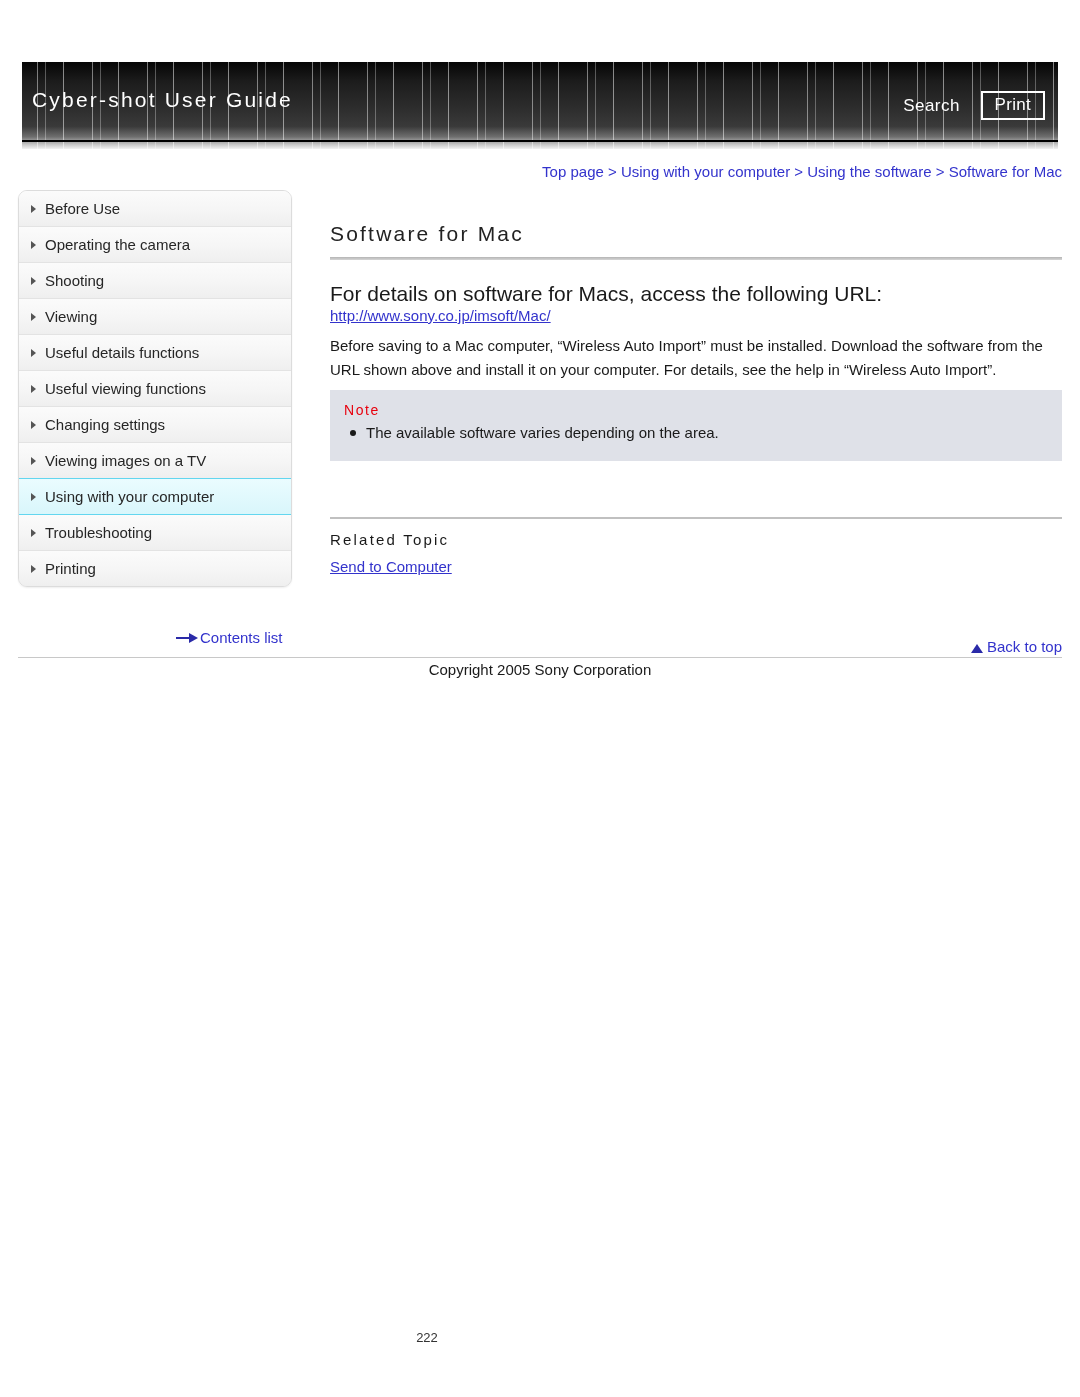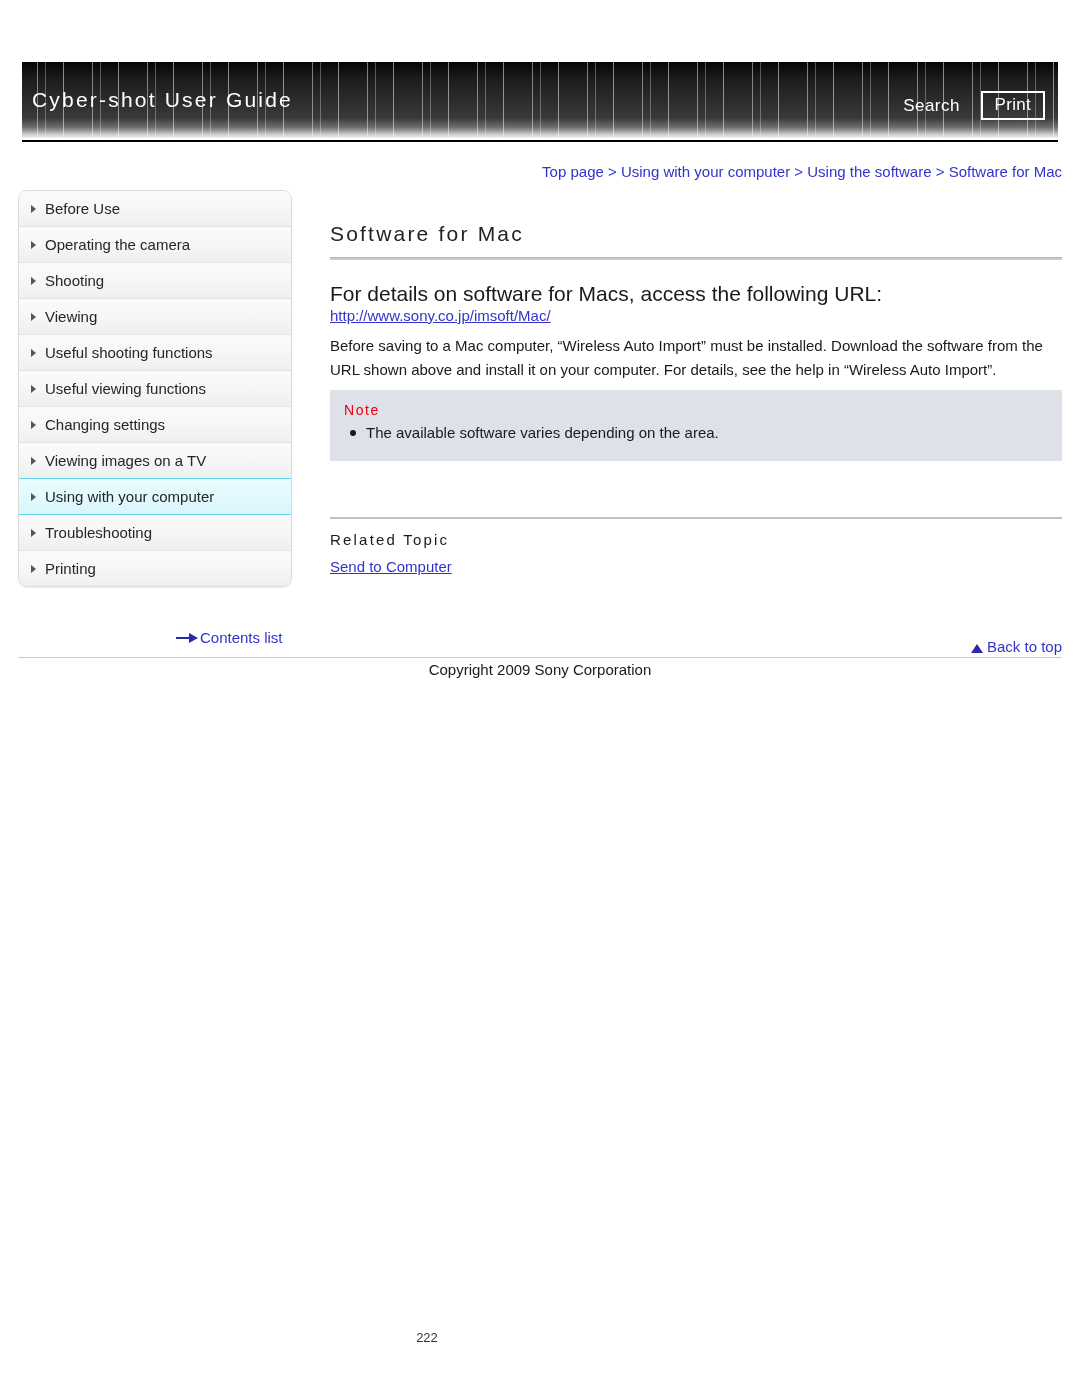--- a/index.html
+++ b/index.html
@@ -15,21 +15,21 @@
     color: #1a1a1a;
     overflow: hidden;
   }
 
   
   .banner {
     position: absolute;
     left: 22px;
     top: 62px;
     width: 1036px;
-    height: 76px;
+    height: 87px;
     background:
       repeating-linear-gradient(to right,
         rgba(255,255,255,0.00) 0px,
         rgba(255,255,255,0.00) 15px,
         rgba(255,255,255,0.45) 15px,
         rgba(255,255,255,0.45) 16px,
         rgba(255,255,255,0.00) 16px,
         rgba(255,255,255,0.00) 23px,
         rgba(255,255,255,0.30) 23px,
         rgba(255,255,255,0.30) 24px,
@@ -350,21 +350,21 @@
   <div class="nav-item">
     <span class="tri"></span>
     <span>Shooting</span>
   </div>
   <div class="nav-item">
     <span class="tri"></span>
     <span>Viewing</span>
   </div>
   <div class="nav-item">
     <span class="tri"></span>
-    <span>Useful shooting functions</span>
+    <span>Useful details functions</span>
   </div>
   <div class="nav-item">
     <span class="tri"></span>
     <span>Useful viewing functions</span>
   </div>
   <div class="nav-item">
     <span class="tri"></span>
     <span>Changing settings</span>
   </div>
   <div class="nav-item">
@@ -409,14 +409,14 @@
   <div class="related-rule"></div>
   <div class="related-label">Related Topic</div>
   <a class="related-link" href="#">Send to Computer</a>
 </div>
 
 <div class="back-to-top">
   <span class="tri-up"></span><span>Back to top</span>
 </div>
 
 <div class="footer-rule"></div>
-<div class="copyright">Copyright 2009 Sony Corporation</div>
+<div class="copyright">Copyright 2005 Sony Corporation</div>
 <div class="page-number">222</div>
 
 </body></html>

